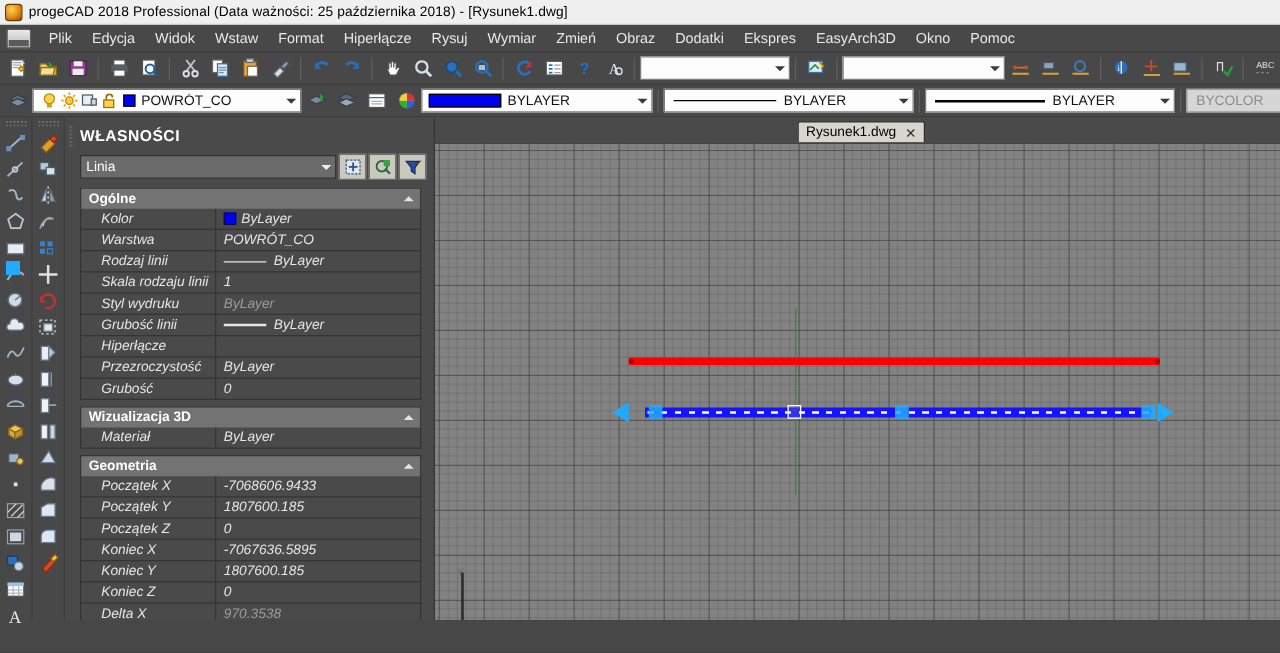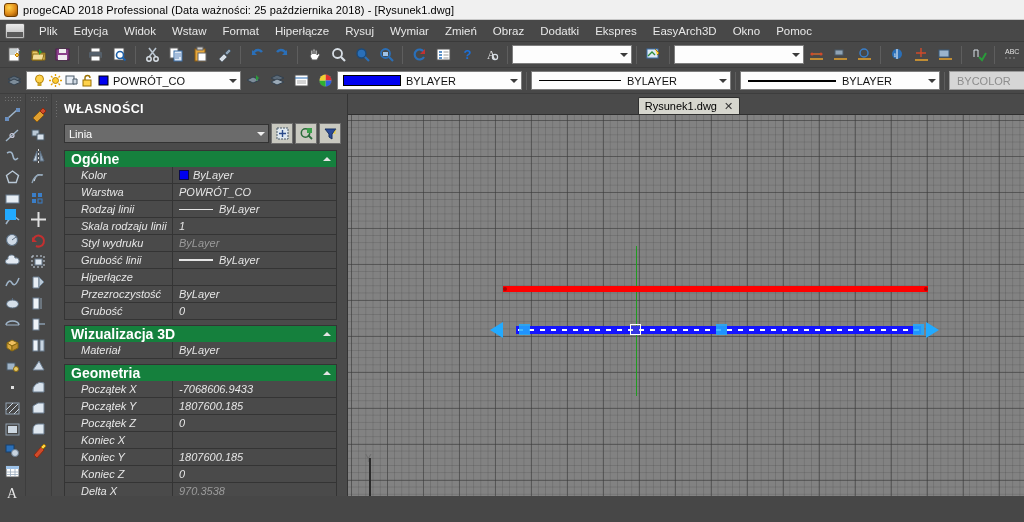--- a/index.html
+++ b/index.html
@@ -129,23 +129,23 @@
     content: ""; border-left: 4px solid transparent; border-right: 4px solid transparent;
     border-top: 4px solid #f0f0f0;
   }
   .pbtn {
     width: 22px; height: 21px; background: #c9c9c0; border: 1px solid #6f6f6f;
     display: flex; align-items: center; justify-content: center; flex: 0 0 auto;
   }
 
   .props-list { flex: 1 1 auto; overflow: hidden; padding: 0 10px 0 12px; }
   .sect-head {
-    height: 17px; background: #15803d; border: 1px solid #343434; border-bottom: none;
+    height: 17px; background: #737373; border: 1px solid #343434; border-bottom: none;
     display: flex; align-items: center; padding-left: 6px;
-    color: #fff; font-size: 14px; font-weight: bold;
+    color: #fff; font-size: 11px; font-weight: bold;
   }
   .sect-caret { margin-left: auto; margin-right: 5px; }
   .sect-caret::after {
     content: ""; display: block;
     border-left: 4px solid transparent; border-right: 4px solid transparent;
     border-bottom: 4px solid #e4e4e4;
   }
   .prow {
     height: 17px; display: flex; align-items: center;
     border: 1px solid #343434; border-top: none;
@@ -861,20 +861,21 @@
         <div class="prow">
           <div class="pname">Początek Y</div>
           <div class="pval">1807600.185</div>
         </div>
         <div class="prow">
           <div class="pname">Początek Z</div>
           <div class="pval">0</div>
         </div>
         <div class="prow">
           <div class="pname">Koniec X</div>
+          <div class="pval">-7067636.5895</div>
         </div>
         <div class="prow">
           <div class="pname">Koniec Y</div>
           <div class="pval">1807600.185</div>
         </div>
         <div class="prow">
           <div class="pname">Koniec Z</div>
           <div class="pval">0</div>
         </div>
         <div class="prow">

